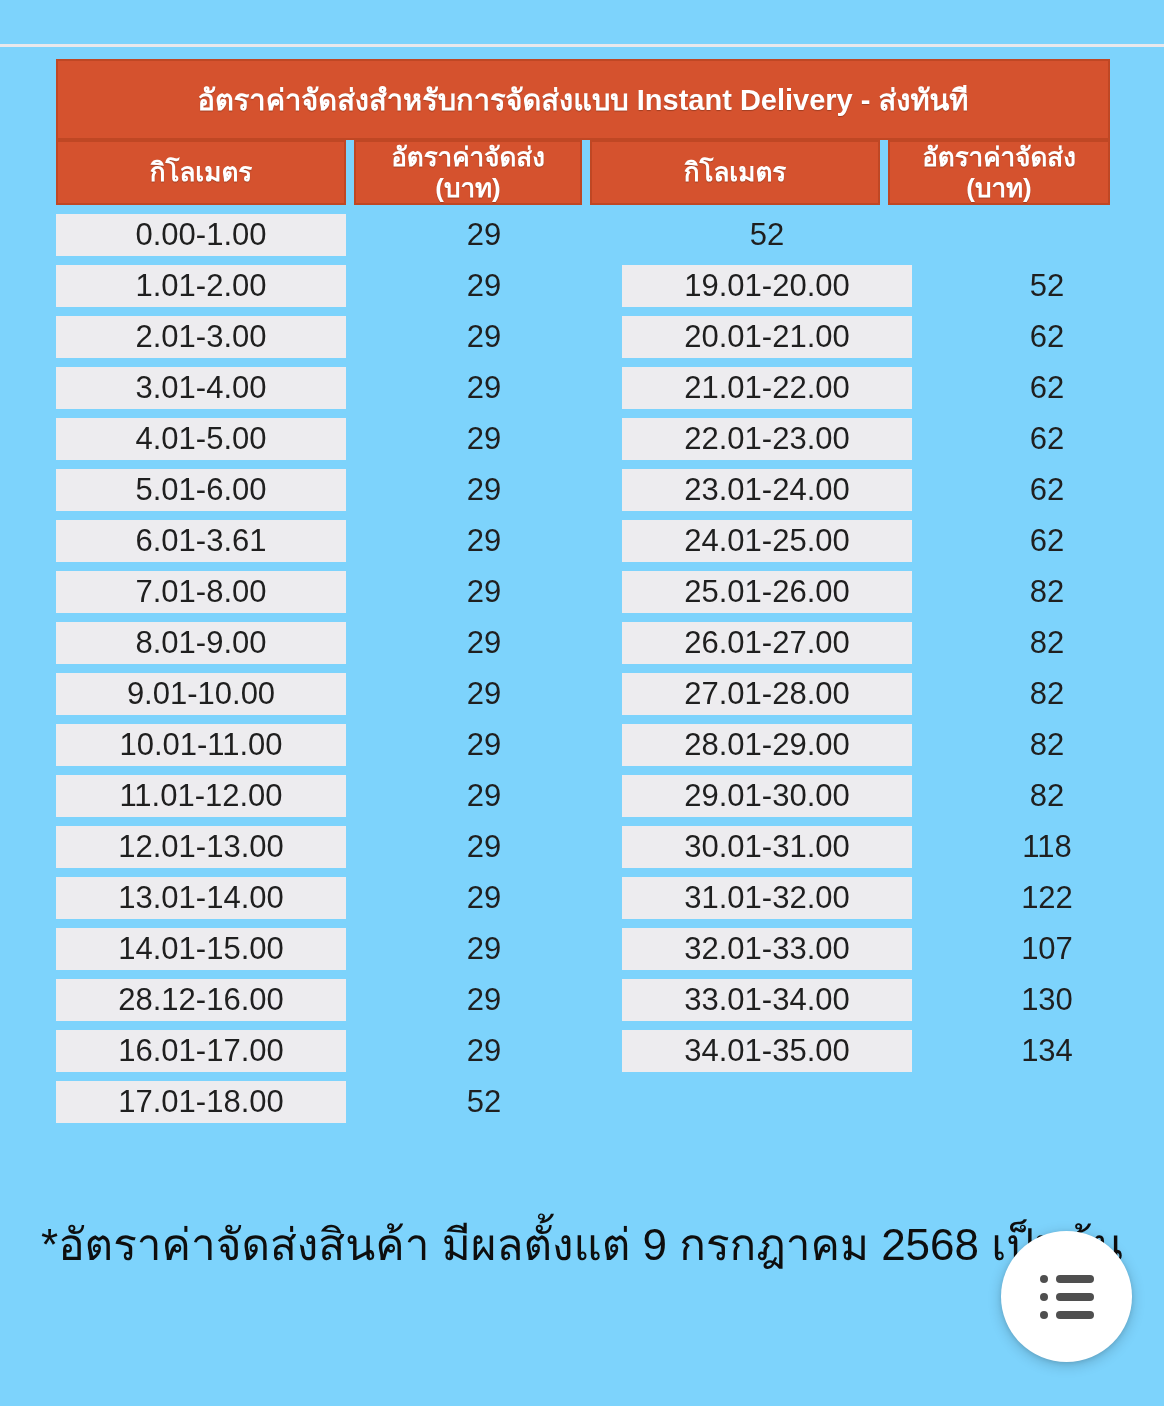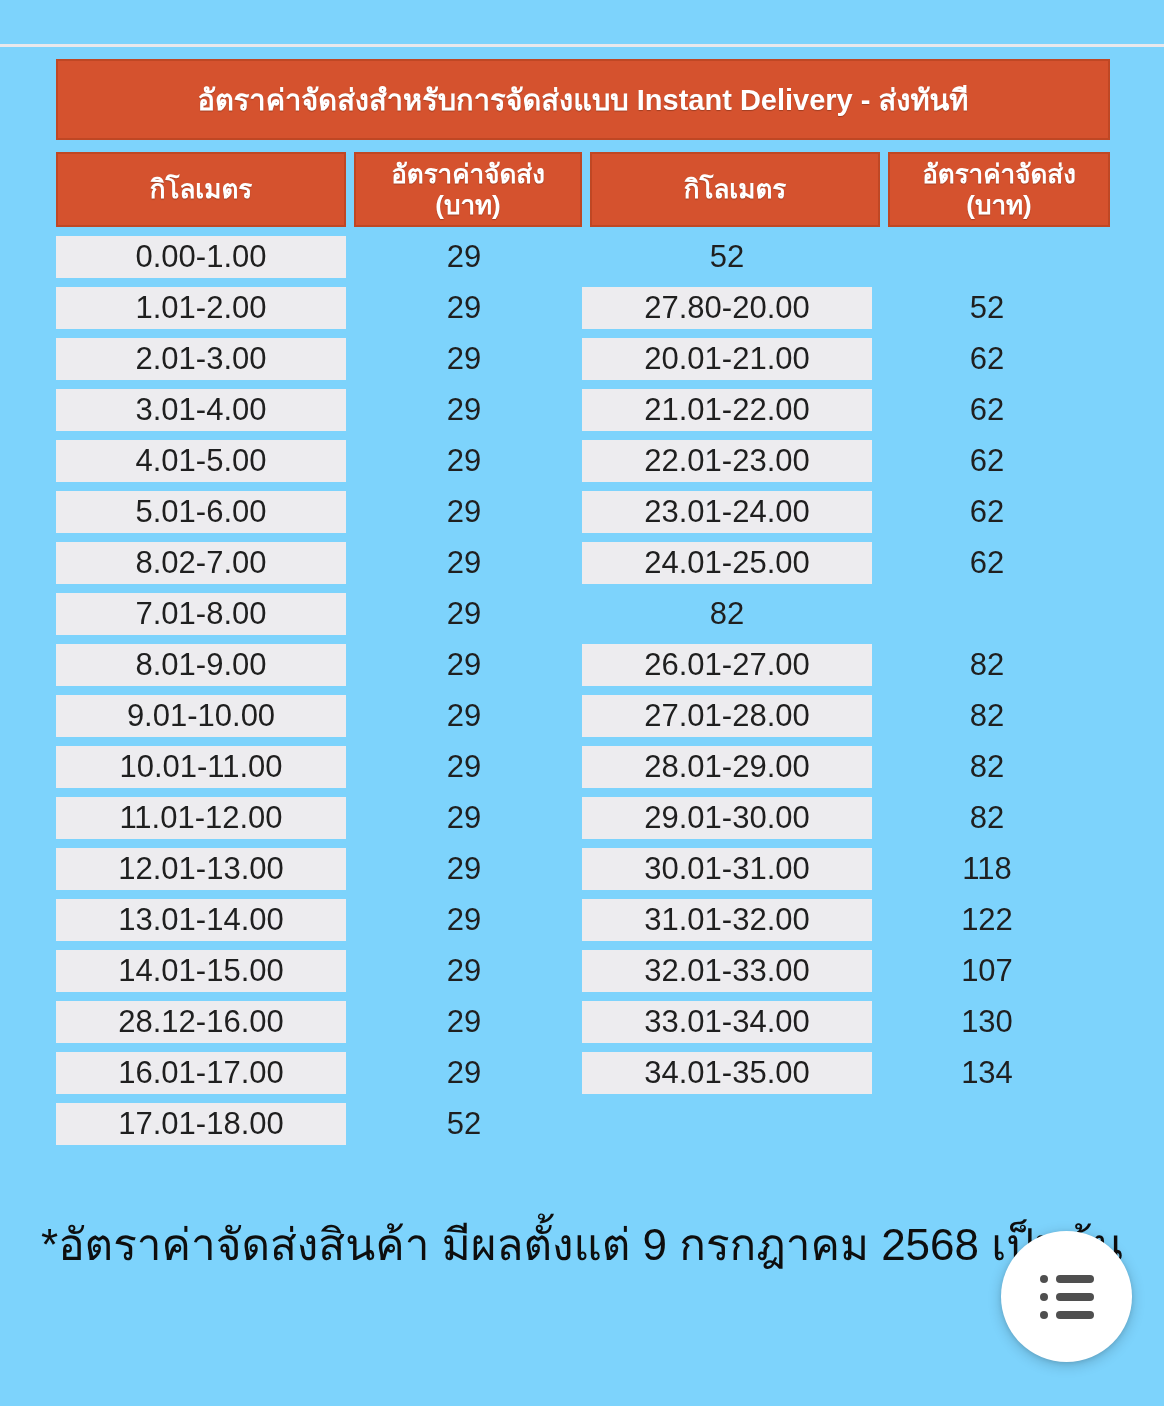--- a/index.html
+++ b/index.html
@@ -12,34 +12,34 @@
 
   .title-bar{
     box-sizing:border-box;height:81px;width:1054px;
     background:var(--accent,#d5522e);border:2px solid var(--accent-border,#bf4724);
     color:var(--header-text,#ffffff);font-weight:bold;font-size:29px;
     display:flex;align-items:center;justify-content:center;
     text-shadow:0 1px 1px rgba(0,0,0,0.25);
   }
 
   .header-row{
-    margin-top:12px;display:grid;grid-template-columns:290px 228px 290px 222px;
-    column-gap:8px;height:75px;
+    margin-top:0;display:grid;grid-template-columns:290px 228px 290px 222px;
+    column-gap:8px;height:65px;
   }
   .hcell{
     box-sizing:border-box;background:var(--accent,#d5522e);border:2px solid var(--accent-border,#bf4724);
     color:var(--header-text,#ffffff);font-weight:bold;font-size:26px;line-height:1.18;
     display:flex;flex-direction:column;align-items:center;justify-content:center;
     text-align:center;text-shadow:0 1px 1px rgba(0,0,0,0.25);
   }
 
   .tbody{margin-top:0;}
   .body-row{
     display:grid;grid-template-columns:290px 228px 290px 222px;
-    column-gap:4px;height:42px;margin-top:9px;
+    column-gap:24px;height:42px;margin-top:9px;
   }
   .km-cell,.rate-cell{
     display:flex;align-items:center;justify-content:center;
     font-size:31px;color:var(--cell-text,#1f1f1f);
   }
   .km-cell{background:var(--row-bg,#edecef);}
   .rate-cell{background:transparent;text-align:right;}
   .km-cell.empty,.rate-cell.empty{background:transparent;}
 
   .footnote{
@@ -88,21 +88,21 @@
 
     <div class="tbody" id="tbody">
         <div class="body-row">
           <div class="km-cell">0.00-1.00</div>
           <div class="rate-cell">29</div>
           <div class="rate-cell">52</div>
         </div>
         <div class="body-row">
           <div class="km-cell">1.01-2.00</div>
           <div class="rate-cell">29</div>
-          <div class="km-cell">27.80-20.00</div>
+          <div class="km-cell">19.01-20.00</div>
           <div class="rate-cell">52</div>
         </div>
         <div class="body-row">
           <div class="km-cell">2.01-3.00</div>
           <div class="rate-cell">29</div>
           <div class="km-cell">20.01-21.00</div>
           <div class="rate-cell">62</div>
         </div>
         <div class="body-row">
           <div class="km-cell">3.01-4.00</div>
@@ -116,28 +116,29 @@
           <div class="km-cell">22.01-23.00</div>
           <div class="rate-cell">62</div>
         </div>
         <div class="body-row">
           <div class="km-cell">5.01-6.00</div>
           <div class="rate-cell">29</div>
           <div class="km-cell">23.01-24.00</div>
           <div class="rate-cell">62</div>
         </div>
         <div class="body-row">
-          <div class="km-cell">8.02-7.00</div>
+          <div class="km-cell">6.01-3.61</div>
           <div class="rate-cell">29</div>
           <div class="km-cell">24.01-25.00</div>
           <div class="rate-cell">62</div>
         </div>
         <div class="body-row">
           <div class="km-cell">7.01-8.00</div>
           <div class="rate-cell">29</div>
+          <div class="km-cell">25.01-26.00</div>
           <div class="rate-cell">82</div>
         </div>
         <div class="body-row">
           <div class="km-cell">8.01-9.00</div>
           <div class="rate-cell">29</div>
           <div class="km-cell">26.01-27.00</div>
           <div class="rate-cell">82</div>
         </div>
         <div class="body-row">
           <div class="km-cell">9.01-10.00</div>

